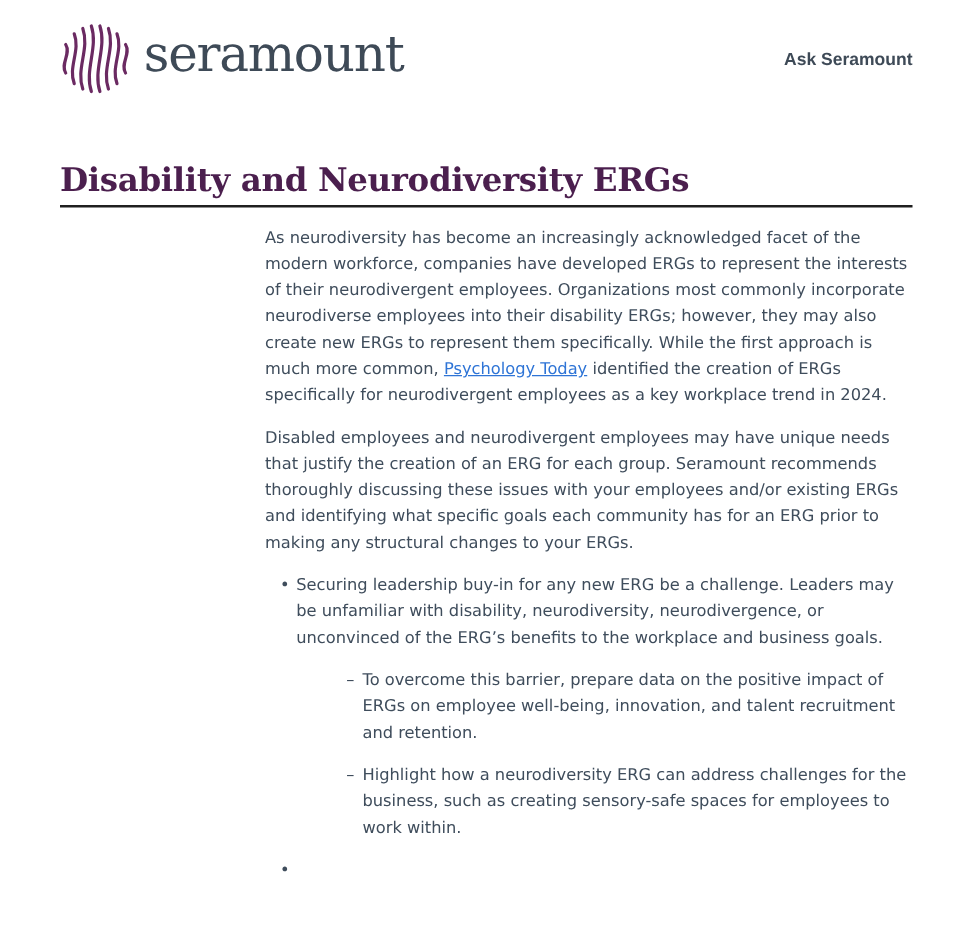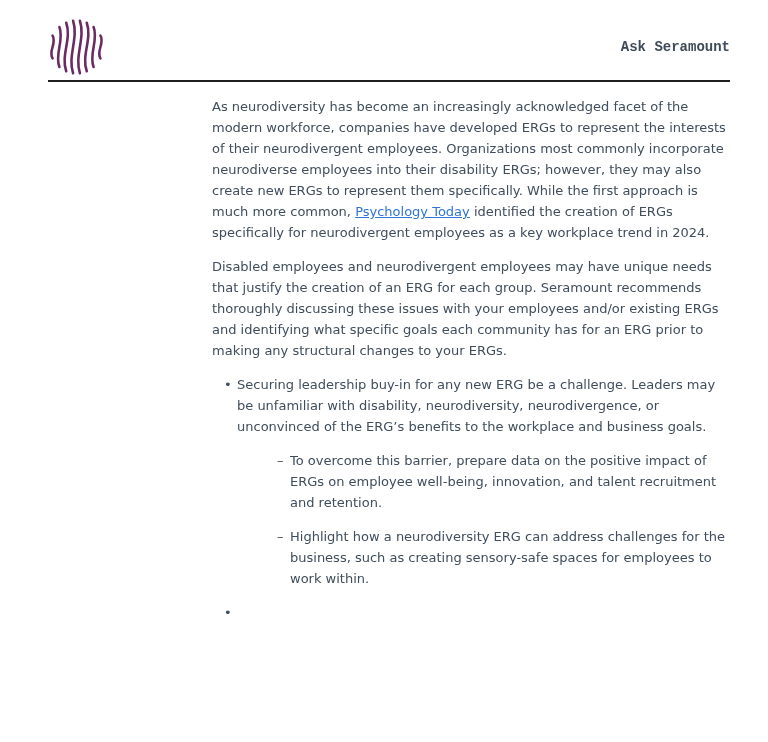--- a/index.html
+++ b/index.html
@@ -27,21 +27,21 @@
   .logo-icon svg { display: block; }
   .logo-text {
     font-family: "DejaVu Serif", "Liberation Serif", serif;
     font-size: 40px;
     color: #3e4a57;
     letter-spacing: -1px;
     line-height: 1;
     padding-bottom: 6px;
   }
   .ask-link {
-    font-family: Liberation Mono, monospace;
+    font-family: Liberation Sans, sans-serif;
     font-weight: bold;
     font-size: 14px;
     color: #3e4a57;
     text-decoration: none;
     cursor: pointer;
   }
 
   
   .main { padding: 0 38px 0 48px; }
   .page-title {
@@ -109,25 +109,27 @@
         <path d="M8 30 C16 43 0 57 8 70"></path>
         <path d="M20 15 C29 38 11 62 20 85"></path>
         <path d="M32 7.5 C42 36 22 64 32 92.5"></path>
         <path d="M44 4 C54 34 34 66 44 96"></path>
         <path d="M56 4 C66 34 46 66 56 96"></path>
         <path d="M68 7.5 C78 36 58 64 68 92.5"></path>
         <path d="M80 15 C89 38 71 62 80 85"></path>
         <path d="M92 30 C100 43 84 57 92 70"></path>
       </svg>
     </span>
+    <span class="logo-text">seramount</span>
   </div>
   <a class="ask-link">Ask Seramount</a>
 </header>
 
 <main class="main">
+  <h1 class="page-title">Disability and Neurodiversity ERGs</h1>
   <div class="title-rule"></div>
 
   <div class="content">
     <p><span>As neurodiversity has become an increasingly acknowledged facet of the modern workforce, companies have developed ERGs to represent the interests of their neurodivergent employees. Organizations most commonly incorporate neurodiverse employees into their disability ERGs; however, they may also create new ERGs to represent them specifically. While the first approach is much more common, </span><a class="inline-link">Psychology Today</a><span> identified the creation of ERGs specifically for neurodivergent employees as a key workplace trend in 2024.</span></p>
 
     <p>Disabled employees and neurodivergent employees may have unique needs that justify the creation of an ERG for each group. Seramount recommends thoroughly discussing these issues with your employees and/or existing ERGs and identifying what specific goals each community has for an ERG prior to making any structural changes to your ERGs.</p>
 
 
     <ul class="bullets">
       <li class="bullet-item">

